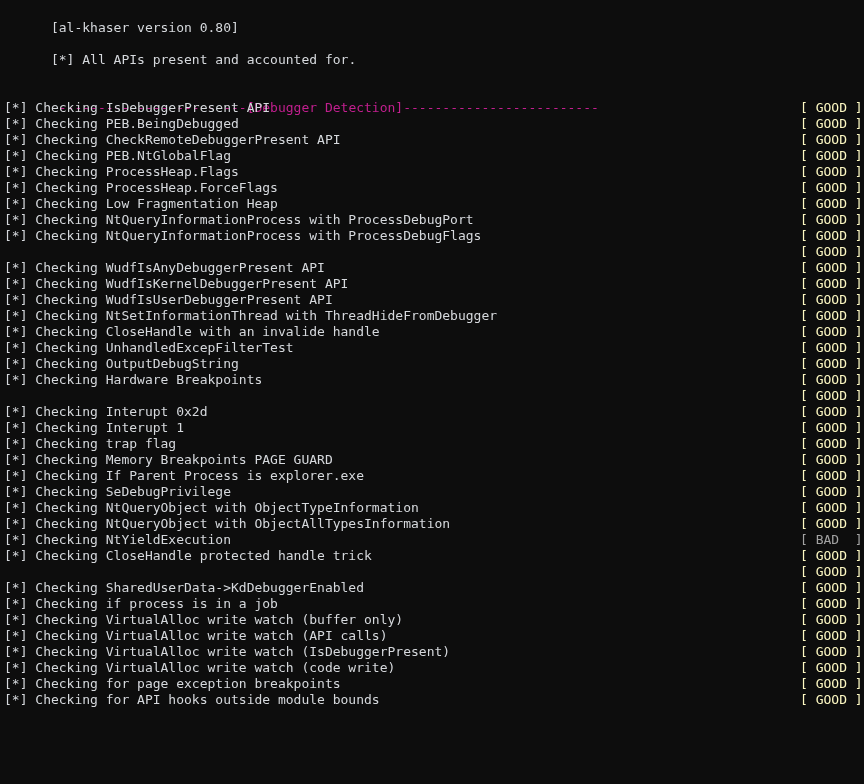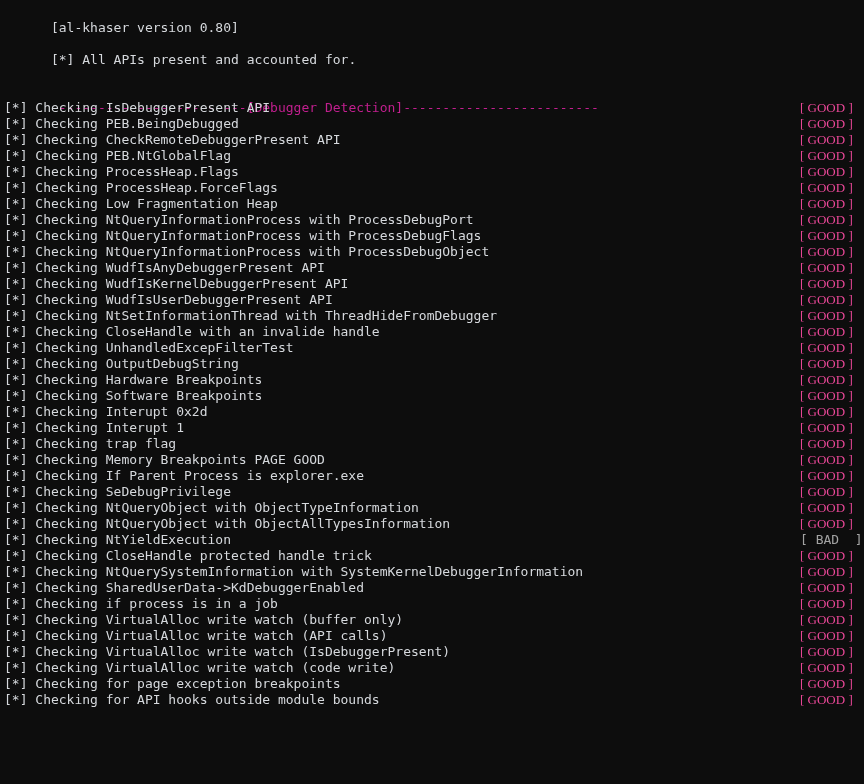--- a/index.html
+++ b/index.html
@@ -36,21 +36,21 @@
   .hdr {
     color: #c21f8f;
     white-space: pre;
   }
   .status {
     position: absolute;
     left: 796px;
     top: 0;
     white-space: pre;
   }
-  .status.good { color: #ec4899; font-family: Liberation Serif, serif; }
+  .status.good { color: #fef9c3; }
   .status.bad  { color: #a3a3a3; }
 </style>
 </head>
 <body>
 
 <div id="terminal">
   <div class="screen">
 
     <div class="row">
       <span class="txt">[al-khaser version 0.80]</span>
@@ -73,41 +73,41 @@
     <div id="check-rows">
         <div class="row"><span class="txt">[*] Checking IsDebuggerPresent API</span><span class="status good">[ GOOD ]</span></div>
         <div class="row"><span class="txt">[*] Checking PEB.BeingDebugged</span><span class="status good">[ GOOD ]</span></div>
         <div class="row"><span class="txt">[*] Checking CheckRemoteDebuggerPresent API</span><span class="status good">[ GOOD ]</span></div>
         <div class="row"><span class="txt">[*] Checking PEB.NtGlobalFlag</span><span class="status good">[ GOOD ]</span></div>
         <div class="row"><span class="txt">[*] Checking ProcessHeap.Flags</span><span class="status good">[ GOOD ]</span></div>
         <div class="row"><span class="txt">[*] Checking ProcessHeap.ForceFlags</span><span class="status good">[ GOOD ]</span></div>
         <div class="row"><span class="txt">[*] Checking Low Fragmentation Heap</span><span class="status good">[ GOOD ]</span></div>
         <div class="row"><span class="txt">[*] Checking NtQueryInformationProcess with ProcessDebugPort</span><span class="status good">[ GOOD ]</span></div>
         <div class="row"><span class="txt">[*] Checking NtQueryInformationProcess with ProcessDebugFlags</span><span class="status good">[ GOOD ]</span></div>
-        <div class="row"><span class="txt">[*] Checking NtQueryInformationProcess with ProcessDebugObject</span><span class="status good">[ GOOD ]</span></div>
+        <div class="row"><span class="status good">[ GOOD ]</span></div>
         <div class="row"><span class="txt">[*] Checking WudfIsAnyDebuggerPresent API</span><span class="status good">[ GOOD ]</span></div>
         <div class="row"><span class="txt">[*] Checking WudfIsKernelDebuggerPresent API</span><span class="status good">[ GOOD ]</span></div>
         <div class="row"><span class="txt">[*] Checking WudfIsUserDebuggerPresent API</span><span class="status good">[ GOOD ]</span></div>
         <div class="row"><span class="txt">[*] Checking NtSetInformationThread with ThreadHideFromDebugger</span><span class="status good">[ GOOD ]</span></div>
         <div class="row"><span class="txt">[*] Checking CloseHandle with an invalide handle</span><span class="status good">[ GOOD ]</span></div>
         <div class="row"><span class="txt">[*] Checking UnhandledExcepFilterTest</span><span class="status good">[ GOOD ]</span></div>
         <div class="row"><span class="txt">[*] Checking OutputDebugString</span><span class="status good">[ GOOD ]</span></div>
         <div class="row"><span class="txt">[*] Checking Hardware Breakpoints</span><span class="status good">[ GOOD ]</span></div>
-        <div class="row"><span class="txt">[*] Checking Software Breakpoints</span><span class="status good">[ GOOD ]</span></div>
+        <div class="row"><span class="status good">[ GOOD ]</span></div>
         <div class="row"><span class="txt">[*] Checking Interupt 0x2d</span><span class="status good">[ GOOD ]</span></div>
         <div class="row"><span class="txt">[*] Checking Interupt 1</span><span class="status good">[ GOOD ]</span></div>
         <div class="row"><span class="txt">[*] Checking trap flag</span><span class="status good">[ GOOD ]</span></div>
-        <div class="row"><span class="txt">[*] Checking Memory Breakpoints PAGE GOOD</span><span class="status good">[ GOOD ]</span></div>
+        <div class="row"><span class="txt">[*] Checking Memory Breakpoints PAGE GUARD</span><span class="status good">[ GOOD ]</span></div>
         <div class="row"><span class="txt">[*] Checking If Parent Process is explorer.exe</span><span class="status good">[ GOOD ]</span></div>
         <div class="row"><span class="txt">[*] Checking SeDebugPrivilege</span><span class="status good">[ GOOD ]</span></div>
         <div class="row"><span class="txt">[*] Checking NtQueryObject with ObjectTypeInformation</span><span class="status good">[ GOOD ]</span></div>
         <div class="row"><span class="txt">[*] Checking NtQueryObject with ObjectAllTypesInformation</span><span class="status good">[ GOOD ]</span></div>
         <div class="row"><span class="txt">[*] Checking NtYieldExecution</span><span class="status bad">[ BAD  ]</span></div>
         <div class="row"><span class="txt">[*] Checking CloseHandle protected handle trick</span><span class="status good">[ GOOD ]</span></div>
-        <div class="row"><span class="txt">[*] Checking NtQuerySystemInformation with SystemKernelDebuggerInformation</span><span class="status good">[ GOOD ]</span></div>
+        <div class="row"><span class="status good">[ GOOD ]</span></div>
         <div class="row"><span class="txt">[*] Checking SharedUserData-&gt;KdDebuggerEnabled</span><span class="status good">[ GOOD ]</span></div>
         <div class="row"><span class="txt">[*] Checking if process is in a job</span><span class="status good">[ GOOD ]</span></div>
         <div class="row"><span class="txt">[*] Checking VirtualAlloc write watch (buffer only)</span><span class="status good">[ GOOD ]</span></div>
         <div class="row"><span class="txt">[*] Checking VirtualAlloc write watch (API calls)</span><span class="status good">[ GOOD ]</span></div>
         <div class="row"><span class="txt">[*] Checking VirtualAlloc write watch (IsDebuggerPresent)</span><span class="status good">[ GOOD ]</span></div>
         <div class="row"><span class="txt">[*] Checking VirtualAlloc write watch (code write)</span><span class="status good">[ GOOD ]</span></div>
         <div class="row"><span class="txt">[*] Checking for page exception breakpoints</span><span class="status good">[ GOOD ]</span></div>
         <div class="row"><span class="txt">[*] Checking for API hooks outside module bounds</span><span class="status good">[ GOOD ]</span></div>
       </div>
 

